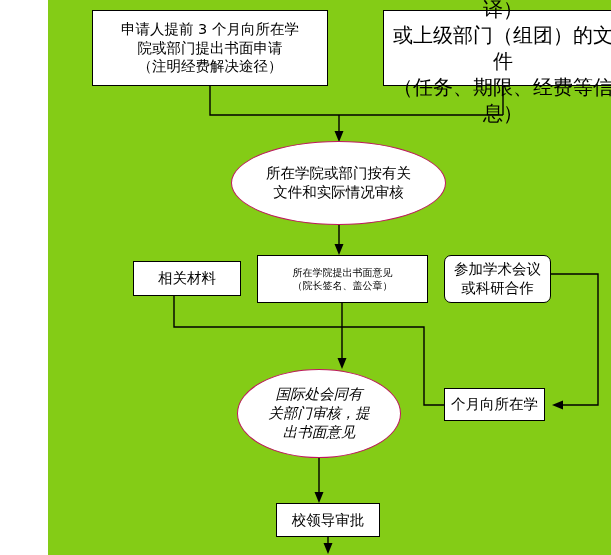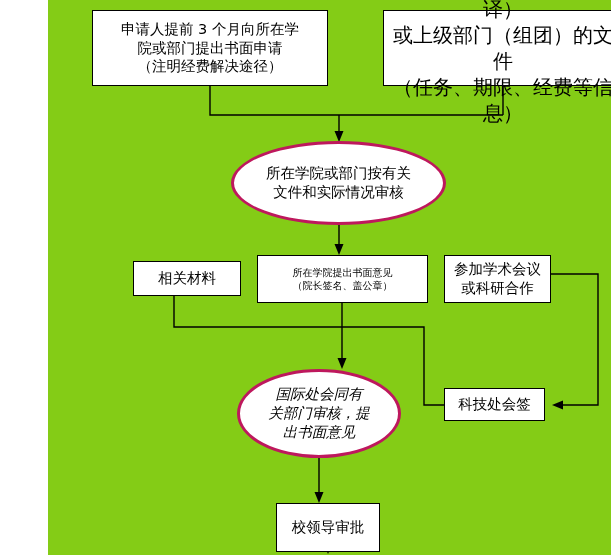--- a/index.html
+++ b/index.html
@@ -31,21 +31,21 @@
     background:#ffffff;
     color:#000000;
     line-height:1.30;
     white-space:pre-line;
     z-index:2;
   }
   .box{
     border:1px solid #000000;
   }
   .ellipse{
-    border:3px solid #be185d;
+    border:1px solid #be185d;
     border-radius:50%;
   }
   .n-apply{
     left:44px; top:10px; width:236px; height:76px;
     font-size:14.5px;
   }
   .n-invite{
     left:335px; top:10px; width:240px; height:76px;
     font-size:20px;
   }
@@ -57,32 +57,33 @@
     left:85px; top:261px; width:108px; height:35px;
     font-size:14.5px;
   }
   .n-opinion{
     left:209px; top:255px; width:171px; height:48px;
     font-size:10px;
   }
   .n-purpose{
     left:396px; top:255px; width:107px; height:48px;
     font-size:14.5px;
+    border-radius:7px;
   }
   .n-review2{
     left:189px; top:369px; width:164px; height:89px;
     font-size:14.5px;
     font-style:italic;
   }
   .n-tech{
     left:396px; top:388px; width:101px; height:33px;
     font-size:14.5px;
   }
   .n-leader{
-    left:228px; top:503px; width:104px; height:49px;
+    left:228px; top:503px; width:104px; height:34px;
     font-size:14.5px;
   }
   .wire{
     stroke:#000000;
     stroke-width:1.4;
     fill:none;
   }
   .wire-arrow{
     fill:#000000;
     stroke:none;
@@ -138,17 +139,17 @@
   <div class="node box n-opinion">所在学院提出书面意见
 （院长签名、盖公章）</div>
 
   <div class="node box n-purpose">参加学术会议
 或科研合作</div>
 
   <div class="node ellipse n-review2">国际处会同有
 关部门审核，提
 出书面意见</div>
 
-  <div class="node box n-tech">科技处会签</div>
+  <div class="node box n-tech">个月向所在学</div>
 
   <div class="node box n-leader">校领导审批</div>
 
 </div>
 
 </body></html>

